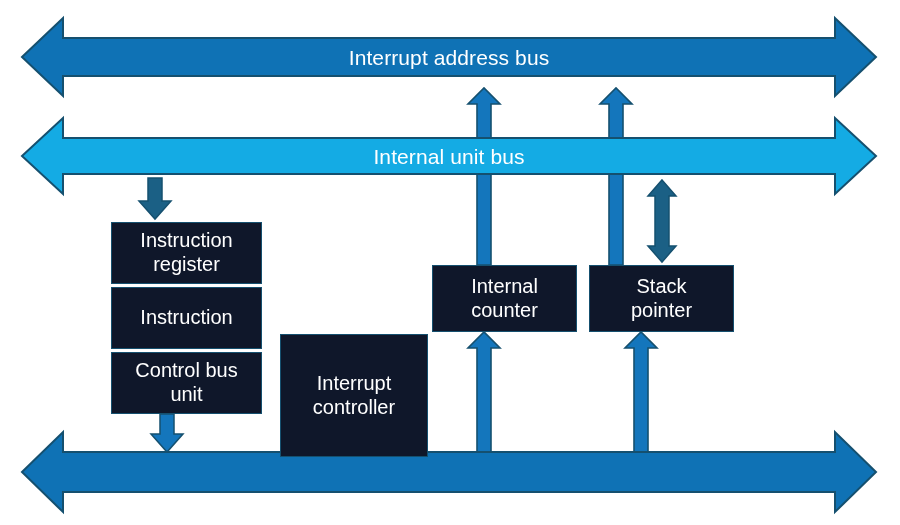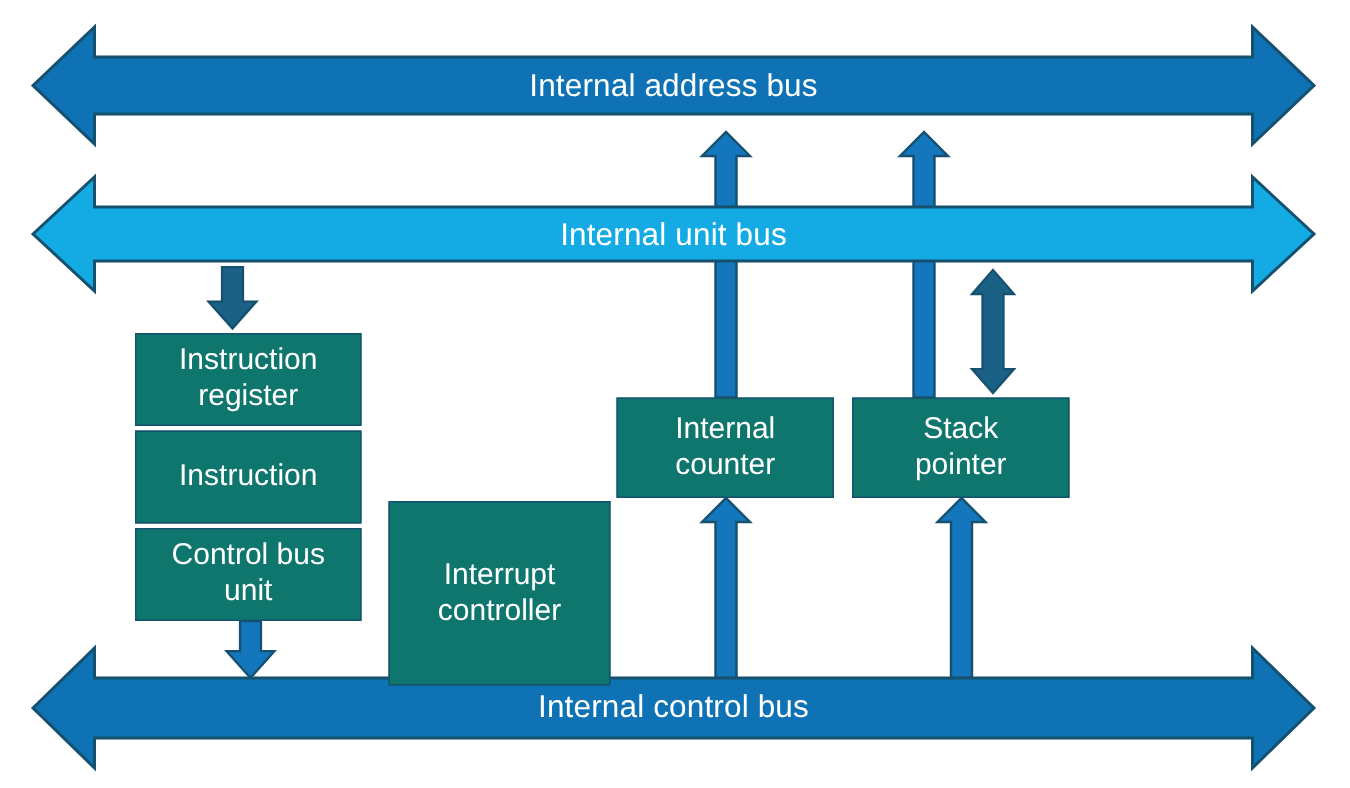--- a/index.html
+++ b/index.html
@@ -5,25 +5,26 @@
   html,body{margin:0;padding:0;background:#ffffff;}
   body{font-family:"Liberation Sans","DejaVu Sans",sans-serif;}
   #stage{position:relative;width:900px;height:525px;background:#ffffff;overflow:hidden;}
   #stage svg{position:absolute;left:0;top:0;}
   .bus-label{
     position:absolute;color:#ffffff;font-size:21px;font-weight:400;
     text-align:center;white-space:nowrap;letter-spacing:.1px;
     font-family:"Liberation Sans","DejaVu Sans",sans-serif;
   }
   .unit{
-    position:absolute;background:#0f766e;border:1.5px solid #15506f;
+    position:absolute;background:#0f172a;border:1.5px solid #15506f;
     color:#ffffff;display:flex;align-items:center;justify-content:center;
     text-align:center;line-height:1.18;font-size:20px;font-weight:400;
     box-sizing:border-box;
     font-family:"Liberation Sans","DejaVu Sans",sans-serif;
+    margin-left:21px;
   }
   .unit span{display:block;padding:0 4px;}
 </style>
 </head>
 <body>
 
 <div id="stage">
 
   <svg width="900" height="525" viewBox="0 0 900 525">
 
@@ -65,25 +66,24 @@
     <g>
       <path d="M 634 452 L 634 348 L 625 348 L 641 332 L 657 348 L 648 348 L 648 452 Z" fill="#1476bc" stroke="#15506f" stroke-width="1.6" stroke-linejoin="miter"></path>
     </g>
 
     <g>
       <path d="M 22 472 L 63 432 L 63 452 L 835 452 L 835 432 L 876 472 L 835 512 L 835 492 L 63 492 L 63 512 Z" fill="#0f72b5" stroke="#15506f" stroke-width="2" stroke-linejoin="miter"></path>
     </g>
 
   </svg>
 
-  <div class="bus-label" style="left:63px;top:46px;width:772px;">Internal address bus</div>
+  <div class="bus-label" style="left:63px;top:46px;width:772px;">Interrupt address bus</div>
 
   <div class="bus-label" style="left:63px;top:145px;width:772px;">Internal unit bus</div>
 
-  <div class="bus-label" style="left:63px;top:460px;width:772px;">Internal control bus</div>
 
   <div class="unit" style="left:90px;top:222px;width:151px;height:62px;">
     <span>
       <span>Instruction</span>
       <span>register</span>
     </span>
   </div>
 
   <div class="unit" style="left:90px;top:287px;width:151px;height:62px;">
     <span>

